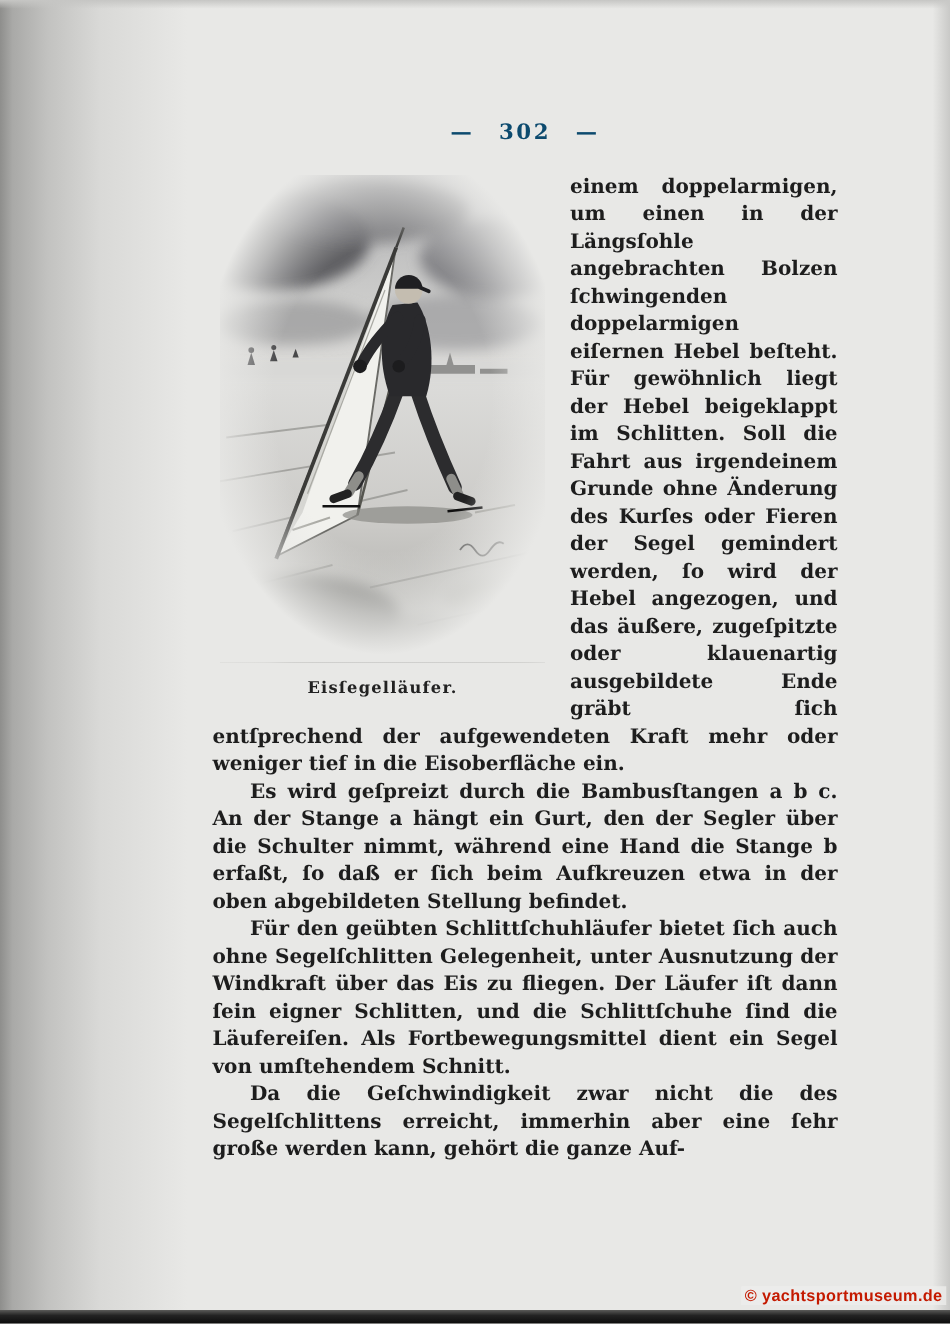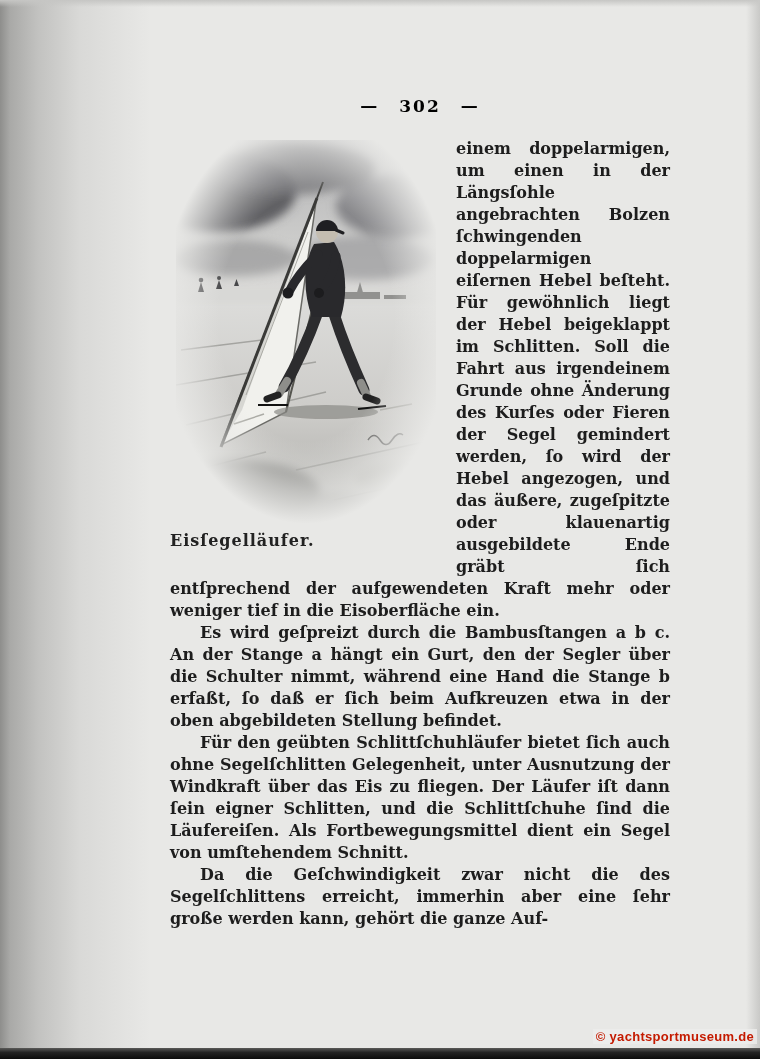--- a/index.html
+++ b/index.html
@@ -26,21 +26,21 @@
     background:linear-gradient(270deg,#c9c9c7,rgba(232,232,230,0));
   }
   .bottom-edge{
     position:absolute;left:0;right:0;bottom:0;height:11px;
     background:linear-gradient(180deg,#5a5a58 0,#232323 40%,#0b0b0b 100%);
   }
   
   .page-number{
     position:absolute;left:170px;top:96px;width:500px;
     text-align:center;font-size:17px;font-weight:600;
-    letter-spacing:2px;word-spacing:12px;color:#000000;
+    letter-spacing:2px;word-spacing:12px;color:#0c4a6e;
   }
   
   .text-block{
     position:absolute;left:170px;top:138px;width:500px;
     font-size:16px;line-height:22px;font-weight:600;
     text-align:justify;
   }
   .para{margin:0;}
   .para.indent{text-indent:30px;}
   
@@ -50,22 +50,22 @@
   .art{position:relative;width:260px;height:390px;margin:0 auto;}
   .art svg{display:block;}
   .vignette{
     position:absolute;inset:0;pointer-events:none;
     background:radial-gradient(ellipse 58% 54% at 50% 46%,
       rgba(232,232,230,0) 58%,
       rgba(232,232,230,0.65) 82%,
       #e8e8e6 97%);
   }
   figcaption{
-    text-align:left;
-    font-size:16px;font-weight:600;letter-spacing:1px;color:#222;
+    margin-top:10px;text-align:center;
+    font-size:13px;font-weight:600;letter-spacing:1px;color:#222;
     text-indent:0;
   }
   
   .watermark{
     position:absolute;right:3px;bottom:15px;
     font-family:Liberation Sans, sans-serif;
     font-size:13px;font-weight:bold;color:#c41a00;
     background:rgba(238,238,236,0.75);
     padding:0 3px;letter-spacing:0.3px;
   }

